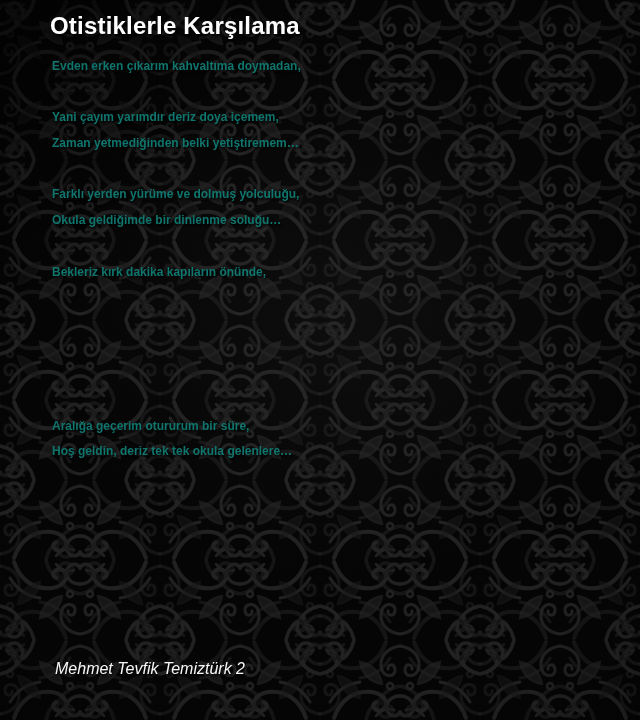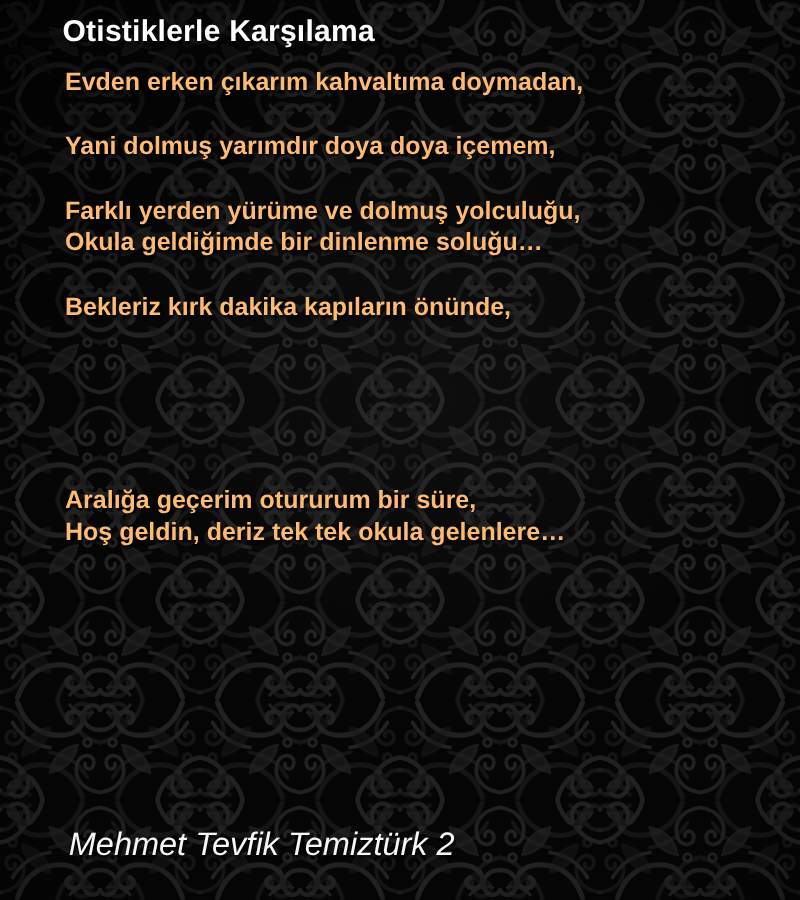--- a/index.html
+++ b/index.html
@@ -48,34 +48,34 @@
     font-weight: bold;
     letter-spacing: 0.2px;
     color: #ffffff;
     text-shadow: 1px 2px 2px rgba(0,0,0,0.9);
   }
   .poem-body {
     position: absolute;
     left: 52px;
     top: 54px;
     width: 540px;
-    font-size: 20px;
+    font-size: 12px;
     font-weight: bold;
     line-height: 25.7px;
-    color: #fdba74;
+    color: #0f766e;
     text-shadow: 1px 2px 2px rgba(0,0,0,0.9);
     white-space: nowrap;
   }
   .poem-line { height: 25.7px; }
   .poem-footer {
     position: absolute;
     left: 55px;
     top: 660px;
     margin: 0;
-    font-size: 26px;
+    font-size: 16px;
     font-style: italic;
     font-weight: normal;
     color: #f7f7f7;
     text-shadow: 1px 2px 2px rgba(0,0,0,0.9);
   }
 </style>
 </head>
 <body>
 
 <div class="stage">
@@ -119,21 +119,22 @@
   </svg>
 
   <div class="vignette"></div>
 
   <div class="content">
     <h1 class="poem-title">Otistiklerle Karşılama</h1>
 
     <div class="poem-body">
         <div class="poem-line">Evden erken çıkarım kahvaltıma doymadan,</div>
         <div class="poem-line">&nbsp;</div>
-        <div class="poem-line">Yani dolmuş yarımdır doya doya içemem,</div>
+        <div class="poem-line">Yani çayım yarımdır deriz doya içemem,</div>
+        <div class="poem-line">Zaman yetmediğinden belki yetiştiremem…</div>
         <div class="poem-line">&nbsp;</div>
         <div class="poem-line">Farklı yerden yürüme ve dolmuş yolculuğu,</div>
         <div class="poem-line">Okula geldiğimde bir dinlenme soluğu…</div>
         <div class="poem-line">&nbsp;</div>
         <div class="poem-line">Bekleriz kırk dakika kapıların önünde,</div>
         <div class="poem-line">&nbsp;</div>
         <div class="poem-line">&nbsp;</div>
         <div class="poem-line">&nbsp;</div>
         <div class="poem-line">&nbsp;</div>
         <div class="poem-line">&nbsp;</div>

